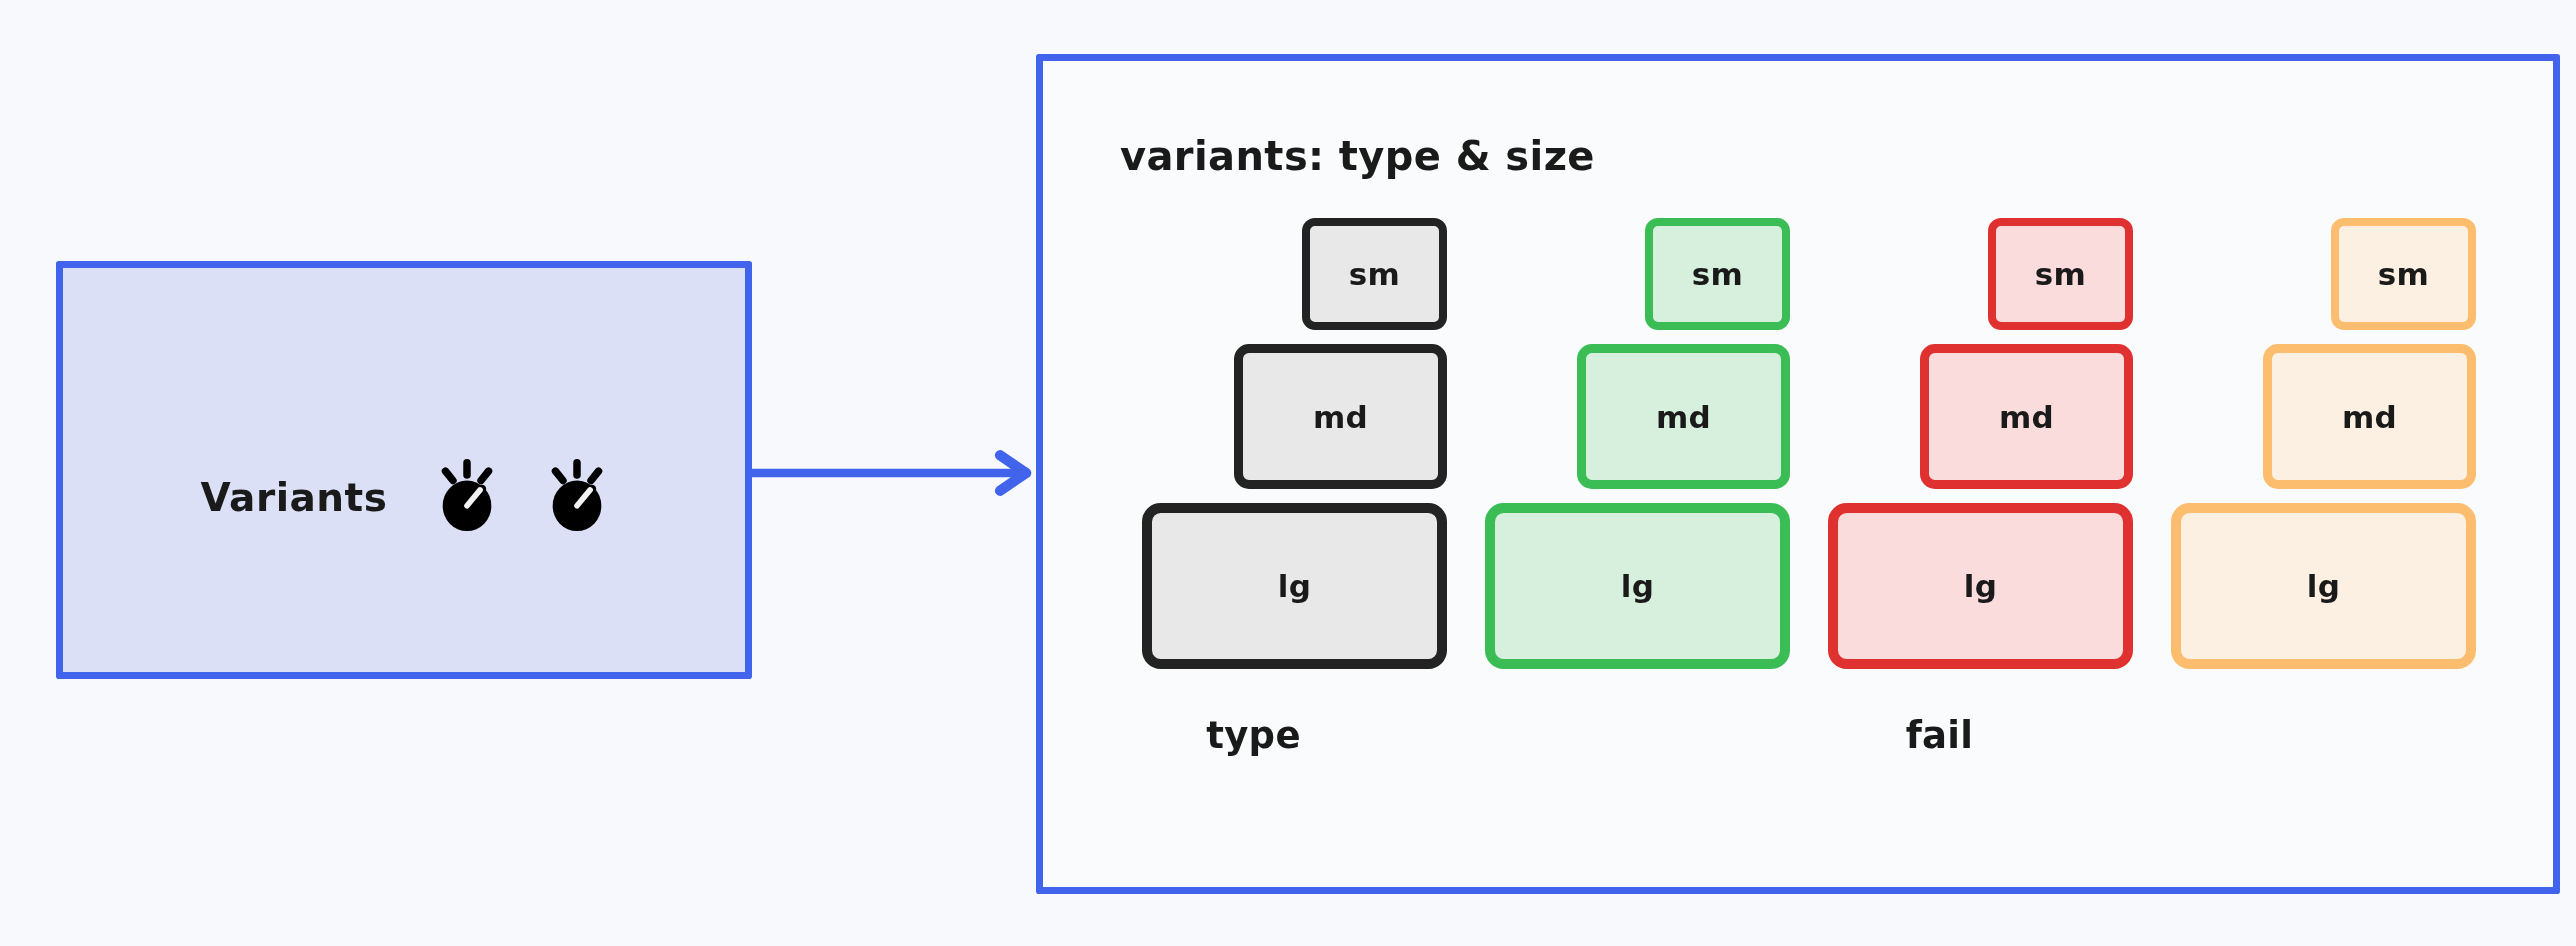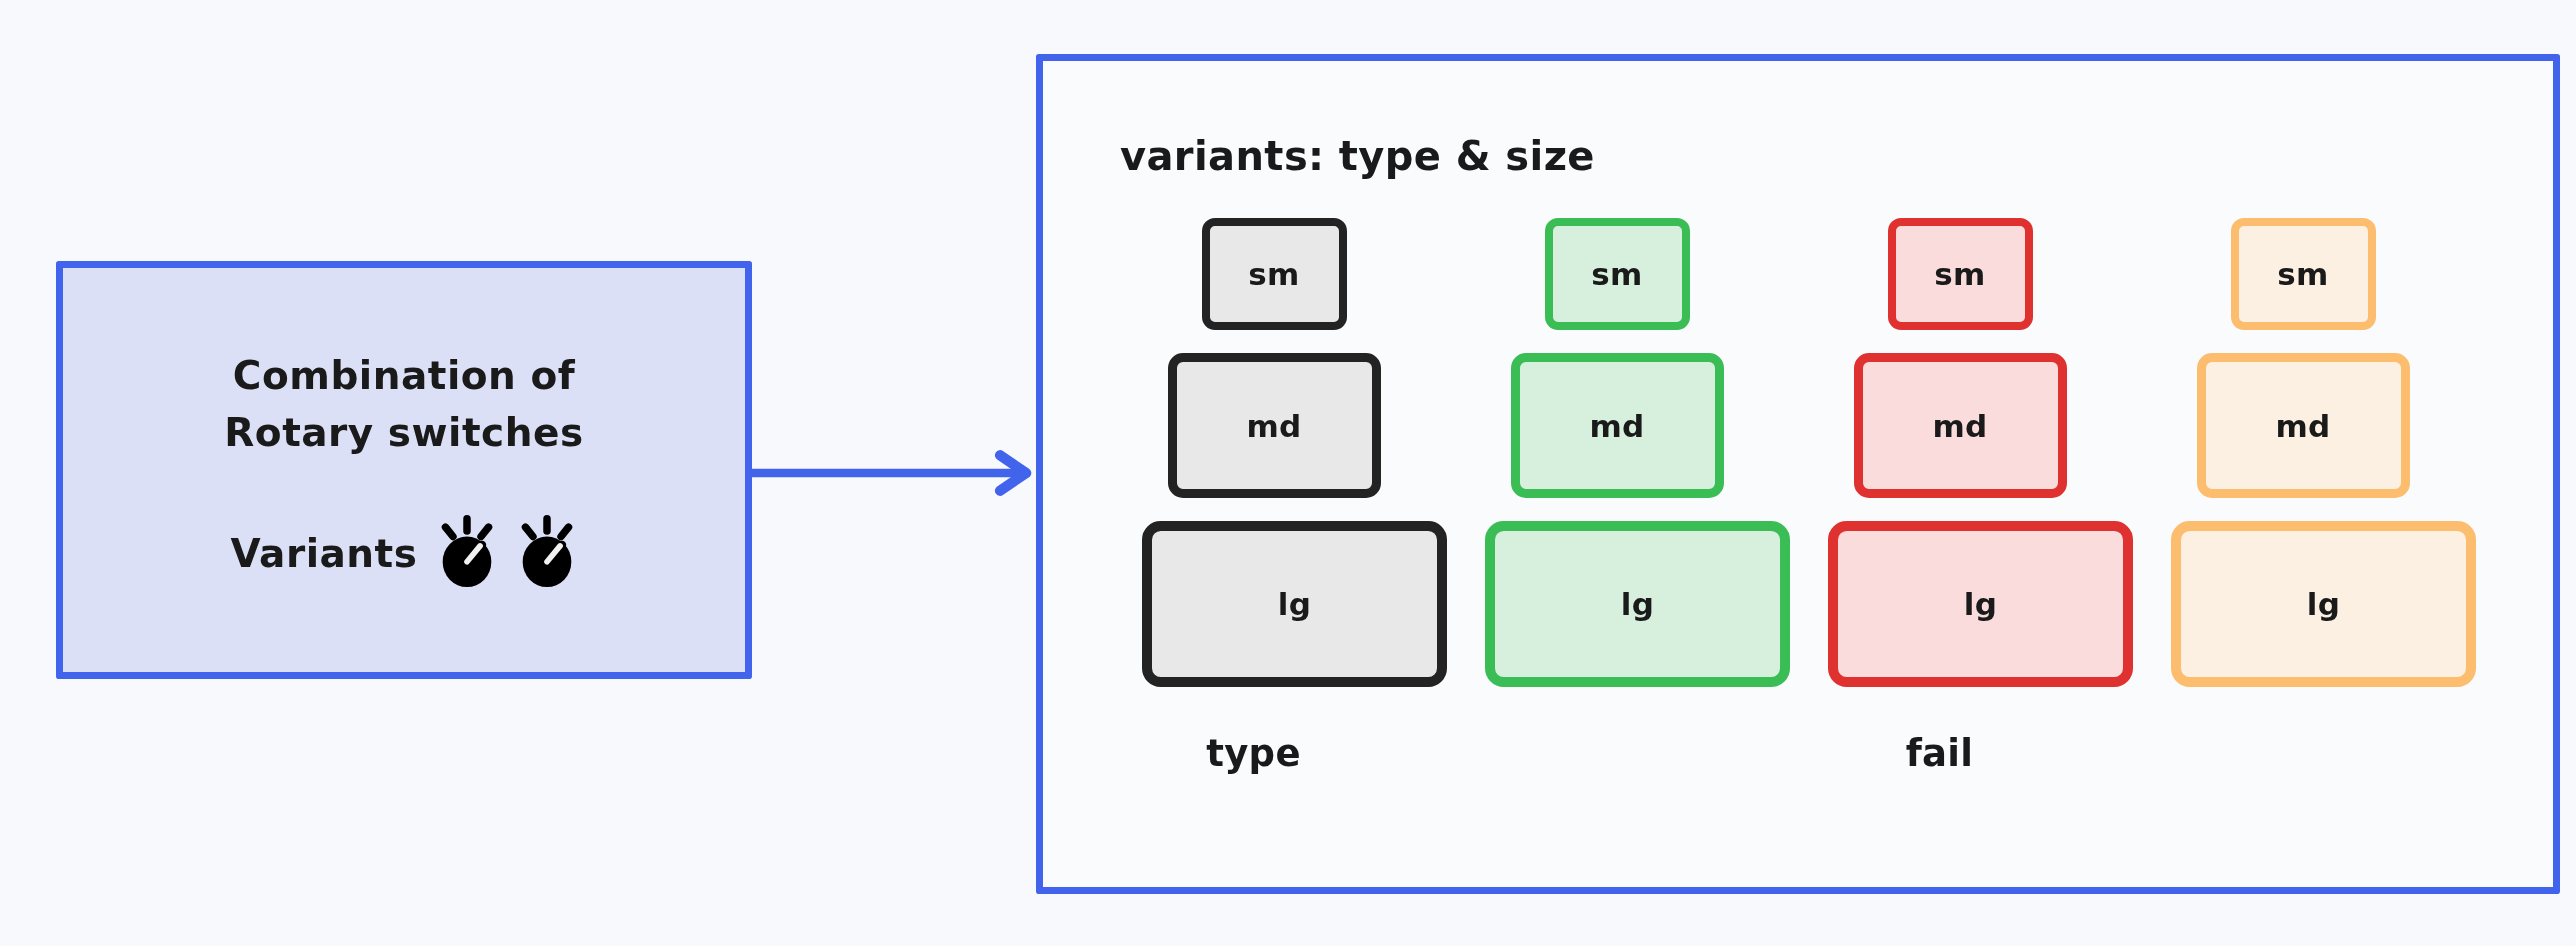--- a/index.html
+++ b/index.html
@@ -42,21 +42,21 @@
     color: #1a1a1a;
     text-align: center;
     line-height: 1.45;
     letter-spacing: 0.5px;
   }
   #left-node-title .line { display: block; }
 
   #variants-row {
     display: flex;
     align-items: center;
-    gap: 20px;
+    gap: 50px;
     margin-top: 54px;
     justify-content: flex-end;
   }
   #variants-label {
     font-size: 39px;
     font-weight: 700;
     color: #1a1a1a;
     letter-spacing: 0.5px;
   }
   .knob-icon { display: block; }
@@ -106,22 +106,22 @@
   .variant-col {
     width: 343px;
     display: flex;
     flex-direction: column;
     align-items: flex-start;
   }
 
   .swatch-stack {
     display: flex;
     flex-direction: column;
-    align-items: center;
-    gap: 23px;
+    align-items: flex-end;
+    gap: 14px;
   }
 
   .swatch {
     display: flex;
     align-items: center;
     justify-content: center;
     border-style: solid;
     font-size: 31px;
     font-weight: 700;
     color: #1a1a1a;
@@ -141,24 +141,20 @@
     color: #1a1a1a;
     letter-spacing: 0.3px;
   }
 </style>
 </head>
 <body>
 
 <div id="stage">
 
   <div id="left-node">
-    <div id="left-node-title">
-      <span class="line">Combination of</span>
-      <span class="line">Rotary switches</span>
-    </div>
 
     <div id="variants-row">
       <span id="variants-label">Variants</span>
 
       <span class="knob-icon">
         <svg width="60" height="73" viewBox="0 0 64 78">
           <ellipse cx="32" cy="50" rx="26" ry="27" fill="#000"></ellipse>
           <line x1="32" y1="50" x2="48" y2="32" stroke="#000" stroke-width="9" stroke-linecap="round"></line>
           <path d="M32 50 L48 32" stroke="#fff" stroke-width="0"></path>
           <line x1="32" y1="50" x2="46" y2="33" stroke="#f2f2f2" stroke-width="6" stroke-linecap="round"></line>

